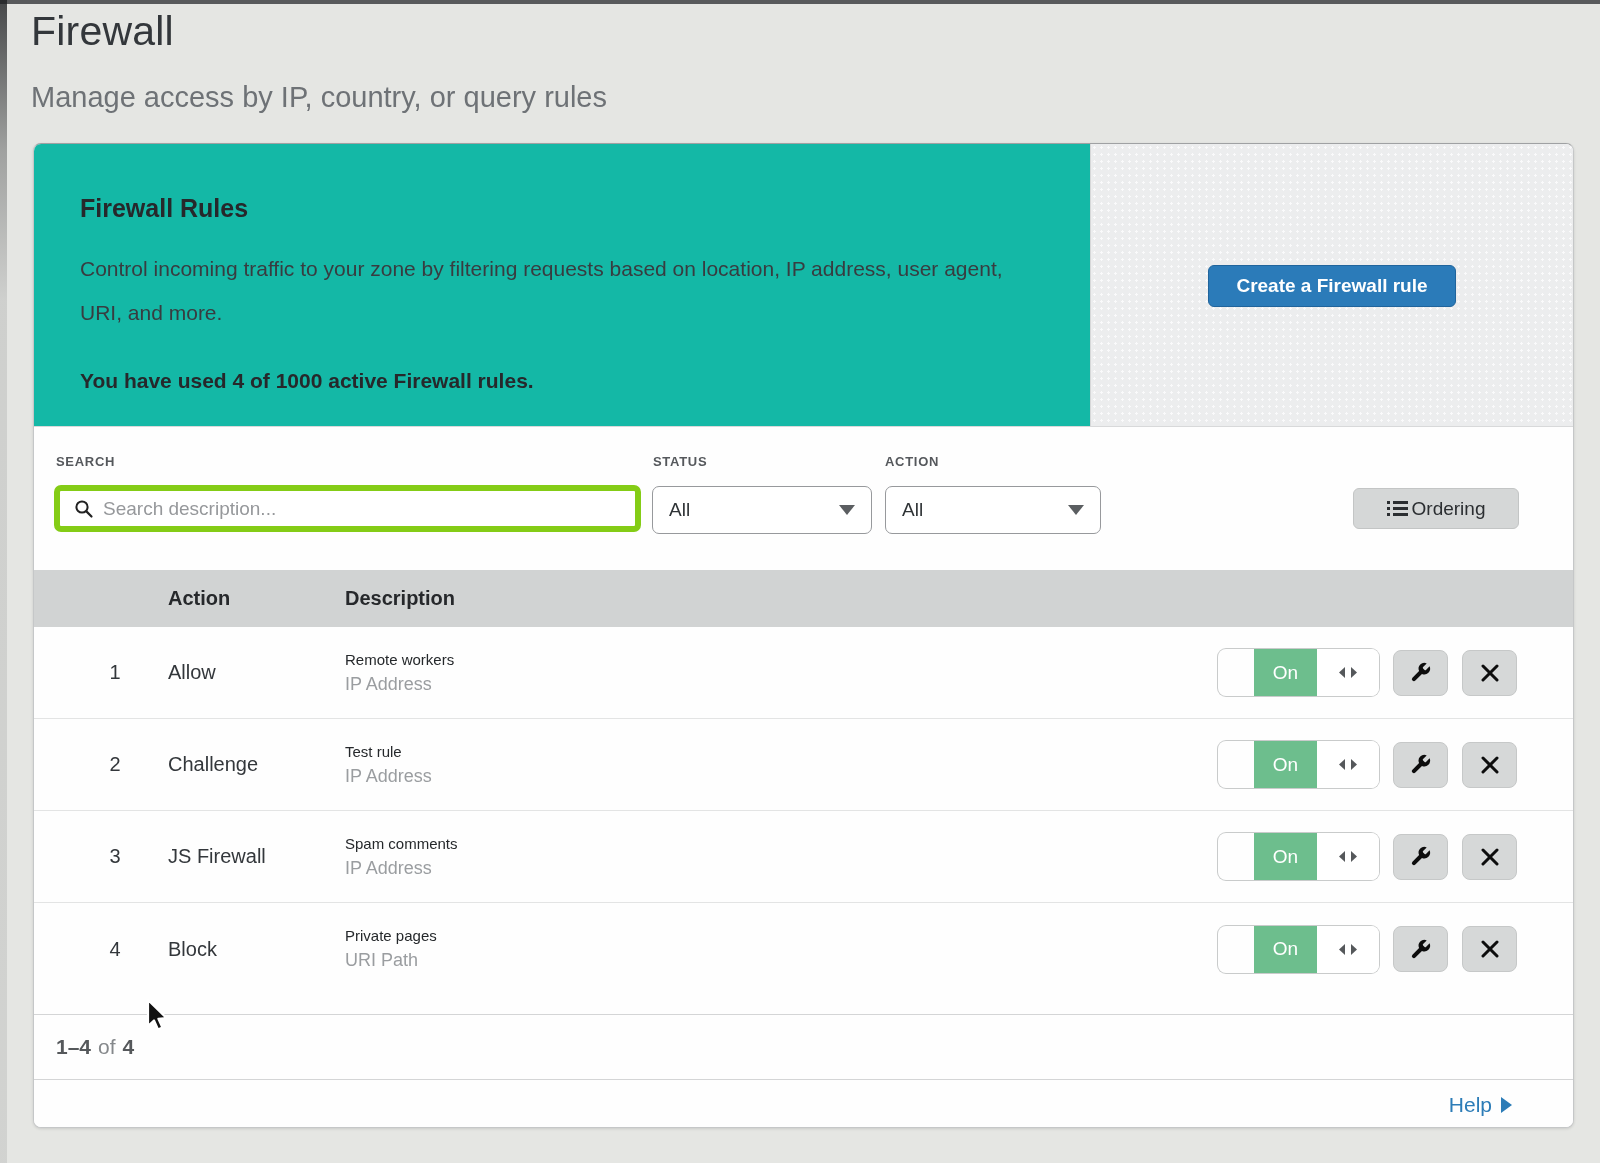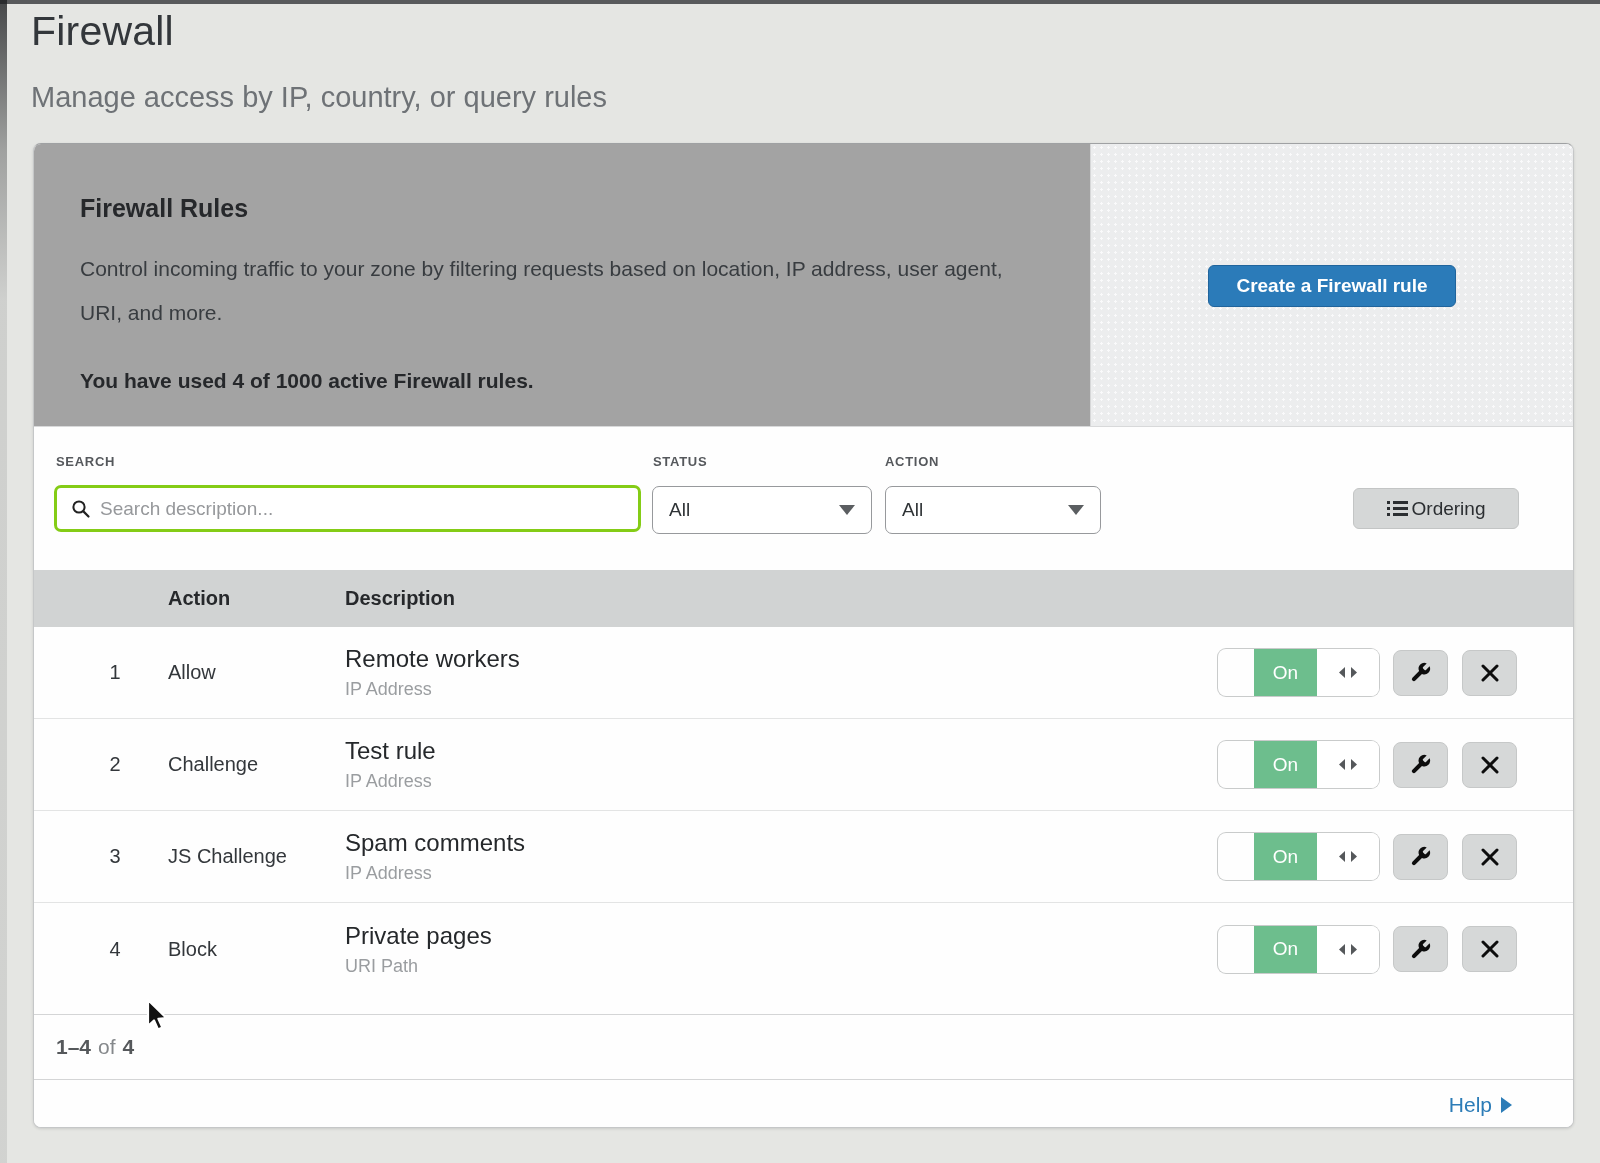--- a/index.html
+++ b/index.html
@@ -22,42 +22,42 @@
 
   .card {
     position:absolute; left:33px; top:143px; width:1541px; height:985px;
     background:#fefefe; border:1px solid #c5c7c8; border-top-color:#9fa1a3;
     border-radius:8px; box-shadow:0 1px 3px rgba(0,0,0,.12);
     overflow:hidden;
   }
 
   
   .intro-row { display:flex; height:282px; }
-  .intro-left { width:1056px; padding:50px 60px 0 46px; background:#a3a3a3; }
+  .intro-left { width:1056px; padding:50px 60px 0 46px; background:#14b8a6; }
   .intro-heading { font-size:25px; font-weight:700; color:#26282b; }
   .intro-desc { margin-top:24px; font-size:21px; line-height:44px; color:#383c40; max-width:945px; }
   .intro-usage { margin-top:34px; font-size:21px; font-weight:700; color:#26282b; }
   .intro-right {
     flex:1; position:relative; background:#ecedee; border-left:1px solid #d6d7d8;
     background-image: radial-gradient(rgba(255,255,255,.75) 1px, transparent 1.2px);
     background-size:7px 7px;
   }
   .create-btn {
     position:absolute; left:50%; transform:translateX(-50%); top:121px;
     width:248px; height:42px; border:1px solid #20649c; border-radius:6px;
     background:#2b7bb9; color:#ffffff; font-size:19px; font-weight:700;
     font-family:inherit; cursor:pointer; display:flex; align-items:center; justify-content:center;
   }
 
   
   .filter-row { position:relative; height:144px; border-top:1px solid #d8d9da; background:#fefefe; }
   .filter-label { position:absolute; font-size:13px; font-weight:700; letter-spacing:.7px; color:#55585c; }
   .search-box {
     position:absolute; left:20px; top:58px; width:587px; height:47px;
-    border:3px solid #84cc16; border-radius:7px; background:#fff;
+    border:6px solid #84cc16; border-radius:7px; background:#fff;
     display:flex; align-items:center; padding:0 14px;
   }
   .search-box input {
     border:none; outline:none; flex:1; font-size:19px; color:#333; margin-left:9px;
     font-family:inherit; background:transparent;
   }
   .search-box input::placeholder { color:#96989b; }
   .select-box {
     position:absolute; top:59px; height:48px; border:1px solid #97999c; border-radius:7px;
     background:#fff; display:flex; align-items:center; padding:0 16px; cursor:pointer;
@@ -81,21 +81,21 @@
   }
   .col-num { width:134px; padding-left:28px; text-align:center; flex-shrink:0; }
   .col-action { width:177px; flex-shrink:0; }
   .col-desc { flex:1; min-width:0; }
 
   .rule-row {
     height:92px; display:flex; align-items:center; border-bottom:1px solid #e3e4e4;
     background:#fefefe; font-size:20px; color:#33373b;
   }
   .rule-row.last { height:111px; padding-bottom:19px; border-bottom:none; }
-  .desc-title { font-size:24px; color:#25282b; }
+  .desc-title { font-size:15px; color:#25282b; }
   .desc-sub { margin-top:6px; font-size:18px; color:#9a9da0; }
 
   .row-controls { margin-left:auto; margin-right:56px; display:flex; align-items:center; flex-shrink:0; }
   .toggle { display:flex; height:47px; border-radius:8px; overflow:hidden; box-shadow:0 0 0 1px #c9cbcb;padding-left:36px; }
   .toggle-on {
     width:63px; background:#6dbe8d; color:#fff; font-size:19px;
     display:flex; align-items:center; justify-content:center; cursor:pointer;
   }
   .toggle-handle {
     width:62px; background:#fff; display:flex; align-items:center; justify-content:center; cursor:pointer;
@@ -243,21 +243,21 @@
         <svg width="18" height="18" viewBox="0 0 18 18">
           <line x1="2" y1="2" x2="16" y2="16" stroke="#0d0d0d" stroke-width="3" stroke-linecap="round"></line>
           <line x1="16" y1="2" x2="2" y2="16" stroke="#0d0d0d" stroke-width="3" stroke-linecap="round"></line>
         </svg>
       </div>
     </div>
   </div>
 
   <div class="rule-row">
     <div class="col-num">3</div>
-    <div class="col-action">JS Challenge</div>
+    <div class="col-action">JS Firewall</div>
     <div class="col-desc">
       <div class="desc-title">Spam comments</div>
       <div class="desc-sub">IP Address</div>
     </div>
     <div class="row-controls">
       <div class="toggle">
         <div class="toggle-on">On</div>
         <div class="toggle-handle">
           <svg width="20" height="13" viewBox="0 0 20 13">
             <path d="M7 1 L1 6.5 L7 12 Z" fill="#55585b"></path>

